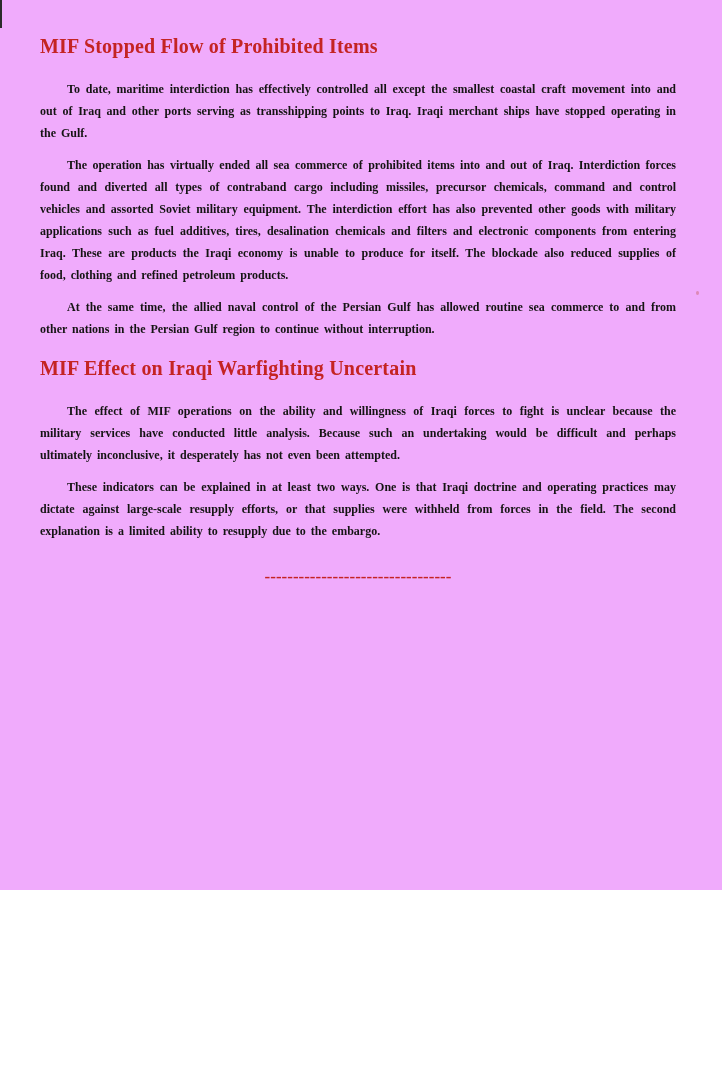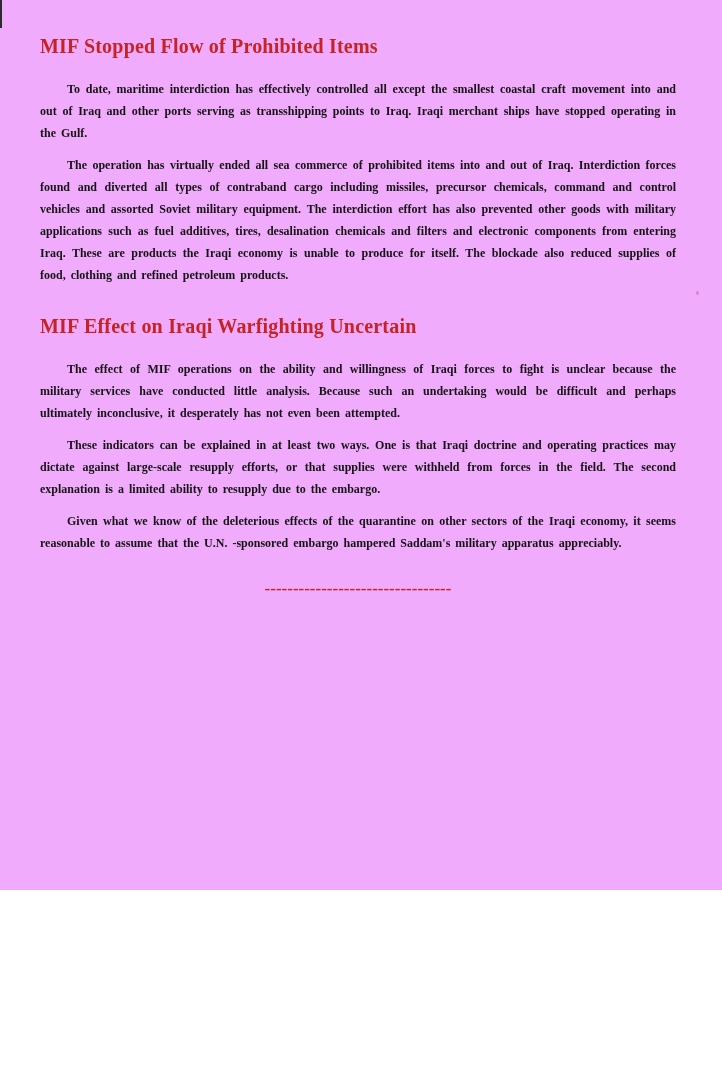--- a/index.html
+++ b/index.html
@@ -21,21 +21,21 @@
   }
   .heading {
     color: var(--heading_red, #c42423);
     font-size: 20px;
     line-height: 24px;
     font-weight: bold;
     margin: 0 0 20px 0;
     letter-spacing: 0.2px;
   }
   .heading.second {
-    margin-top: 28px;
+    margin-top: 16px;
     margin-bottom: 20px;
   }
   .body-para {
     font-size: 12px;
     line-height: 22px;
     font-weight: bold;
     text-align: justify;
     text-align-last: left;
     text-indent: 27px;
     word-spacing: 2px;
@@ -88,29 +88,29 @@
   <div class="edge-artifact"></div>
 
   <div class="content">
 
     <h1 class="heading">MIF Stopped Flow of Prohibited Items</h1>
 
     <p class="body-para">To date, maritime interdiction has effectively controlled all except the smallest coastal craft movement into and out of Iraq and other ports serving as transshipping points to Iraq. Iraqi merchant ships have stopped operating in the Gulf.</p>
 
     <p class="body-para">The operation has virtually ended all sea commerce of prohibited items into and out of Iraq. Interdiction forces found and diverted all types of contraband cargo including missiles, precursor chemicals, command and control vehicles and assorted Soviet military equipment. The interdiction effort has also prevented other goods with military applications such as fuel additives, tires, desalination chemicals and filters and electronic components from entering Iraq. These are products the Iraqi economy is unable to produce for itself. The blockade also reduced supplies of food, clothing and refined petroleum products.</p>
 
+    <p class="body-para">At the same time, the allied naval control of the Persian Gulf has allowed routine sea commerce to and from other nations in the Persian Gulf region to continue without interruption.</p>
 
     <h1 class="heading second">MIF Effect on Iraqi Warfighting Uncertain</h1>
 
     <p class="body-para">The effect of MIF operations on the ability and willingness of Iraqi forces to fight is unclear because the military services have conducted little analysis. Because such an undertaking would be difficult and perhaps ultimately inconclusive, it desperately has not even been attempted.</p>
 
 
     <p class="body-para">These indicators can be explained in at least two ways. One is that Iraqi doctrine and operating practices may dictate against large-scale resupply efforts, or that supplies were withheld from forces in the field. The second explanation is a limited ability to resupply due to the embargo.</p>
 
-    <p class="body-para">Given what we know of the deleterious effects of the quarantine on other sectors of the Iraqi economy, it seems reasonable to assume that the U.N. -sponsored embargo hampered Saddam's military apparatus appreciably.</p>
 
     <div class="separator">---------------------------------</div>
 
   </div>
 
   <div class="dot-artifact"></div>
 
   <div class="page-number">60</div>
 
 </div>

